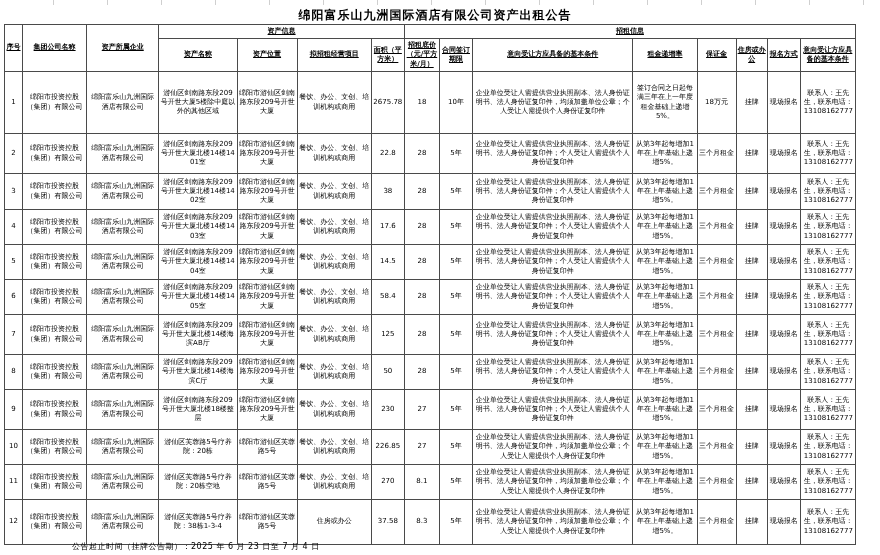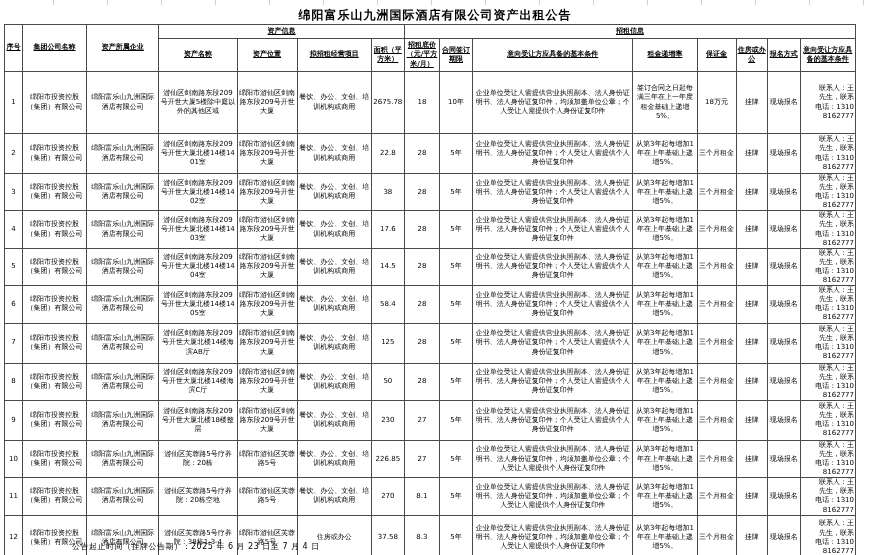--- a/index.html
+++ b/index.html
@@ -40,21 +40,21 @@
   tbody tr:nth-child(3){height:36px}
   tbody tr:nth-child(4){height:35px}
   tbody tr:nth-child(5){height:35px}
   tbody tr:nth-child(6){height:35px}
   tbody tr:nth-child(7){height:40px}
   tbody tr:nth-child(8){height:35px}
   tbody tr:nth-child(9){height:40px}
   tbody tr:nth-child(10){height:35px}
   tbody tr:nth-child(11){height:35px}
   tbody tr:nth-child(12){height:45px}
-  tbody td.c14{text-align:right;padding-left:13px;}
+  tbody td.c14{text-align:center;padding-left:2px;}
   .footer{
     position:absolute;top:541px;left:72px;
     font-size:8px;font-weight:normal;letter-spacing:.5px;
   }
 </style>
 </head>
 <body>
 
 <div class="sheet">
   <div class="col-guides"></div>

